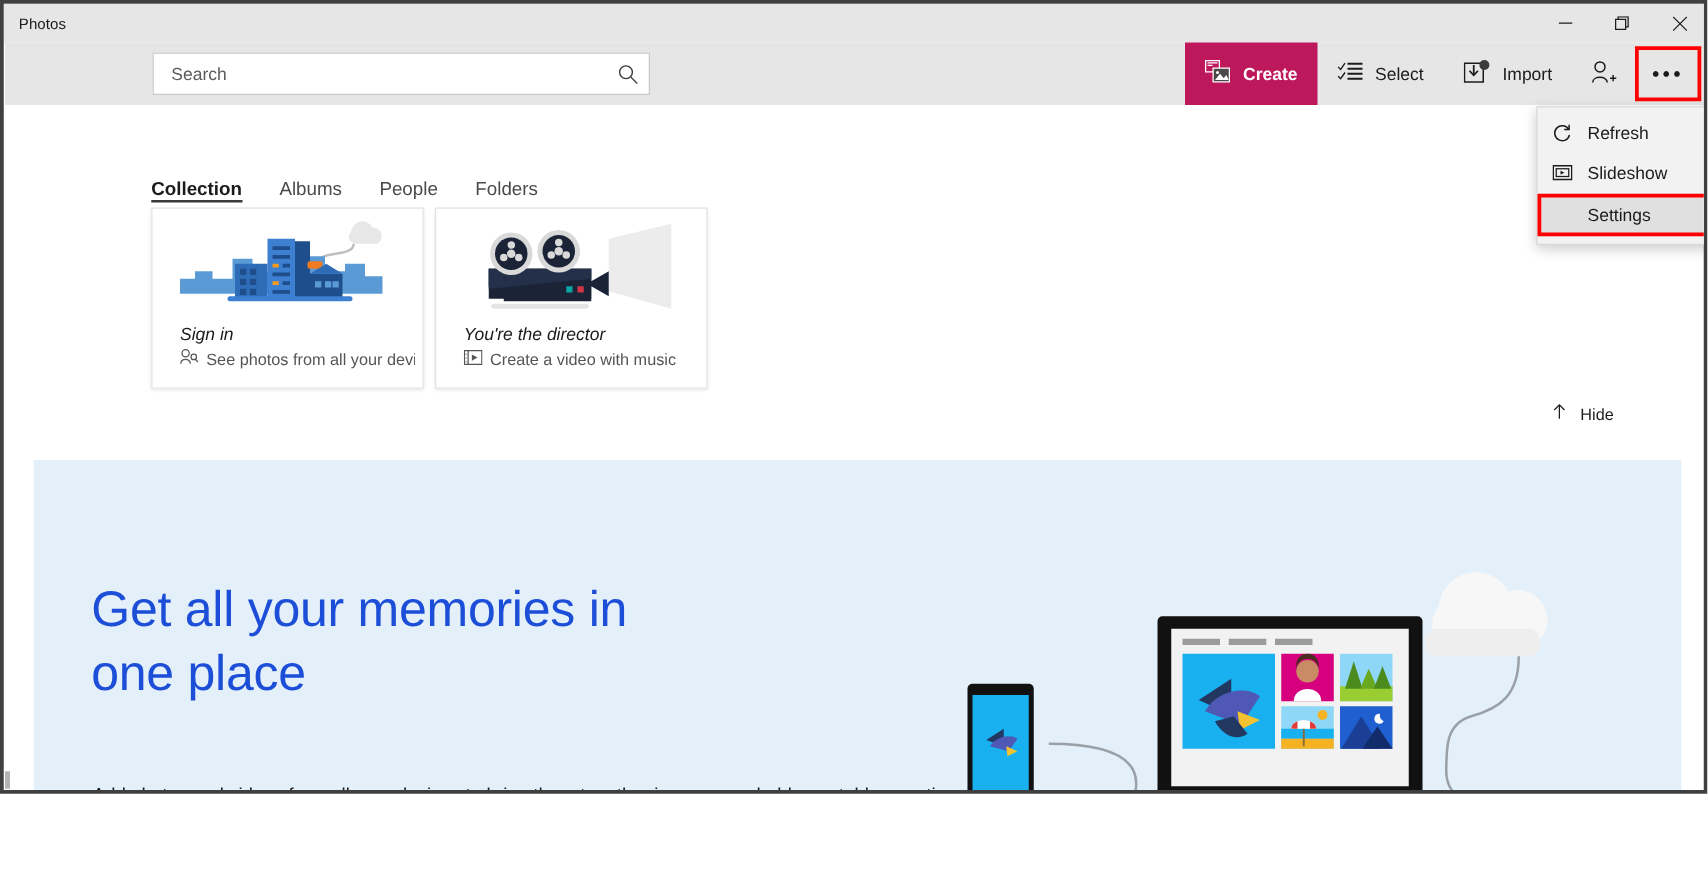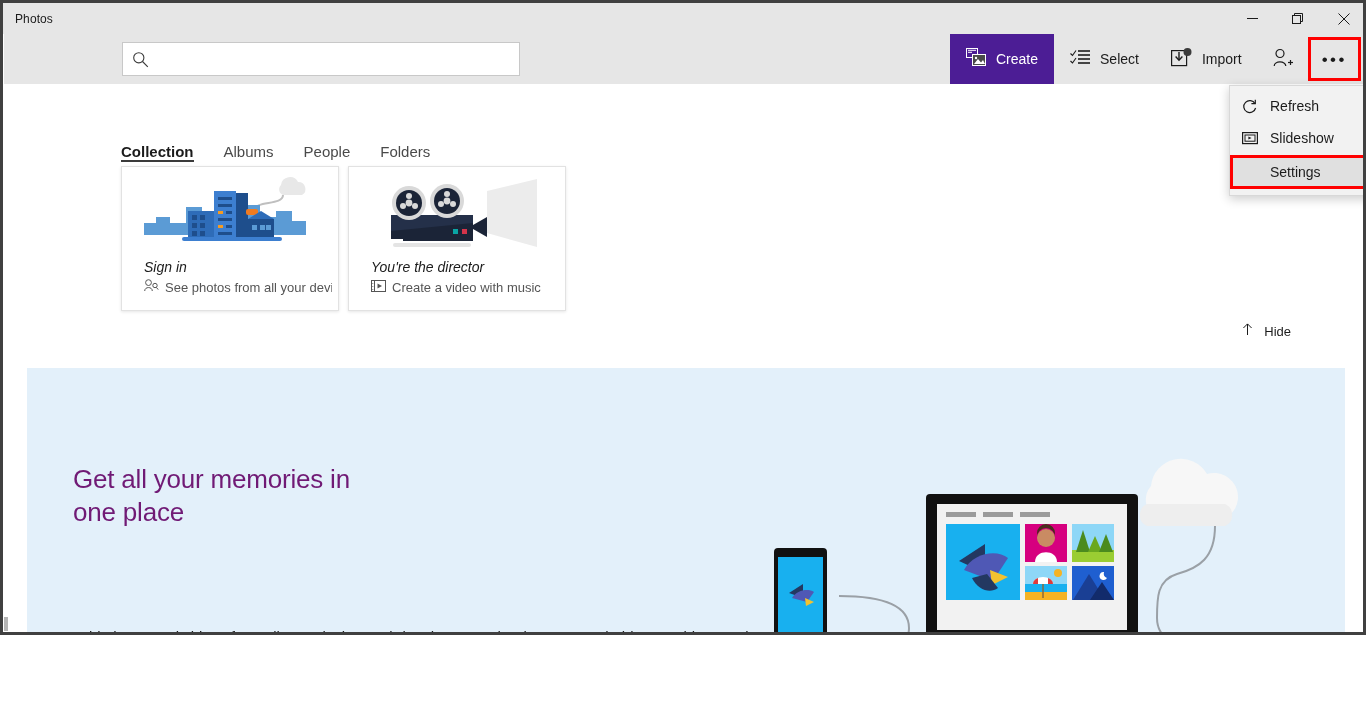--- a/index.html
+++ b/index.html
@@ -69,21 +69,21 @@
     position: absolute; right: 2px; top: 0;
     height: 50px; display: flex; align-items: stretch;
   }
   .cmd-btn {
     display: flex; align-items: center; gap: 9px;
     padding: 0 16px;
     color: #1b1b1b;
     font-size: 14px;
     cursor: default;
   }
-  .cmd-btn.active { background: #4c1d95; color: #ffffff; }
+  .cmd-btn.active { background: #be185d; color: #ffffff; font-weight: bold; }
   .cmd-btn.icon-only { padding: 0 14px; }
   .cmd-btn.more {
     border: 3px solid #ff0000;
     padding: 0 11px;
     margin: 3px 4px 3px 0;
   }
   .dots { letter-spacing: 2.5px; font-size: 17px; line-height: 1; }
 
   
   .tabs {
@@ -141,22 +141,22 @@
 
   
   .banner {
     position: absolute; left: 24px; top: 365px;
     width: 1318px; height: 348px;
     background: #e3f0fa;
     overflow: hidden;
   }
   .banner-h1 {
     position: absolute; left: 46px; top: 95px;
-    font-size: 26px; font-weight: 300;
-    color: #701a75; line-height: 1.28;
+    font-size: 40px; font-weight: 300;
+    color: #1d4ed8; line-height: 1.28;
     letter-spacing: -.2px;
   }
   .banner-p {
     position: absolute; left: 47px; top: 258px;
     font-size: 15px; color: #1b1b1b; line-height: 1.5;
   }
   .banner-art { position: absolute; right: -14px; bottom: -6px; }
 
   
   .flyout {
@@ -217,20 +217,21 @@
           <line x1="0.5" y1="0.5" x2="11.5" y2="11.5" stroke="currentColor" stroke-width="1"></line>
           <line x1="11.5" y1="0.5" x2="0.5" y2="11.5" stroke="currentColor" stroke-width="1"></line>
         </svg>
       </div>
     </div>
   </div>
 
   <div class="cmdbar">
 
     <div class="searchbox">
+      <input type="text" placeholder="Search" style="">
       <span class="search-ico">
         <svg width="17" height="17" viewBox="0 0 17 17">
           <circle cx="6.8" cy="6.8" r="5.1" fill="none" stroke="#3b3b3b" stroke-width="1.1"></circle>
           <line x1="10.5" y1="10.5" x2="15.8" y2="15.8" stroke="#3b3b3b" stroke-width="1.1"></line>
         </svg>
       </span>
     </div>
 
     <div class="cmd-items">
 

